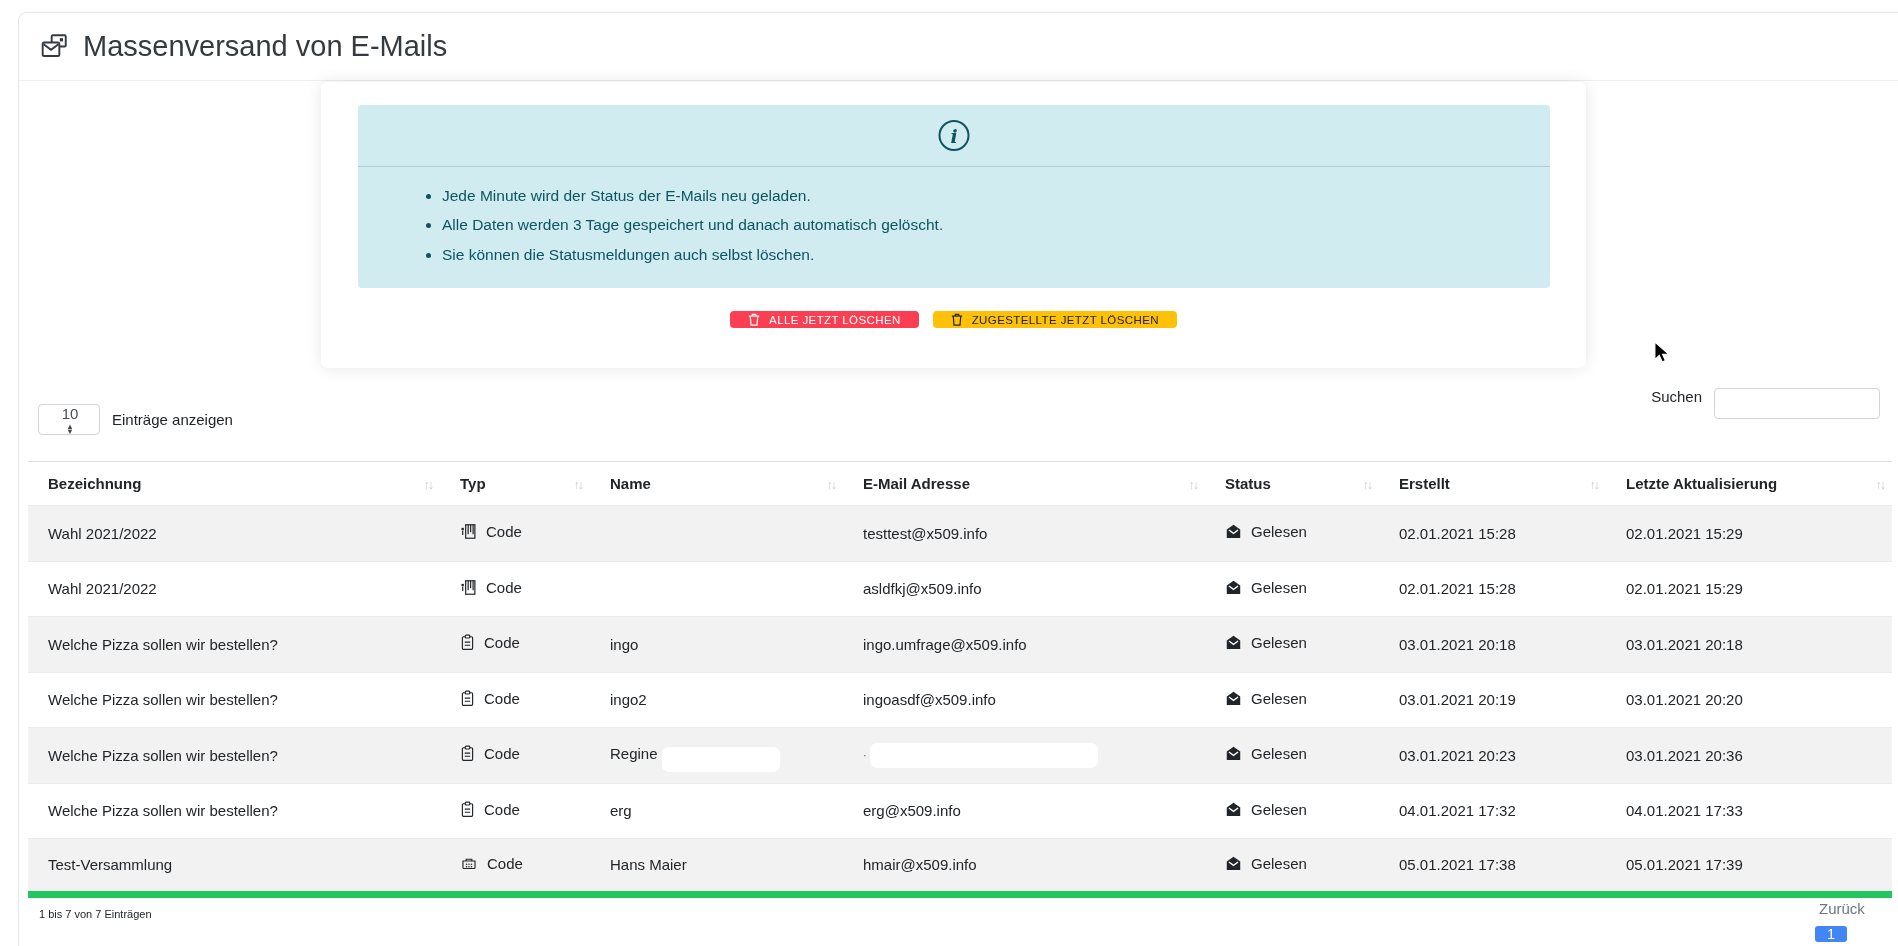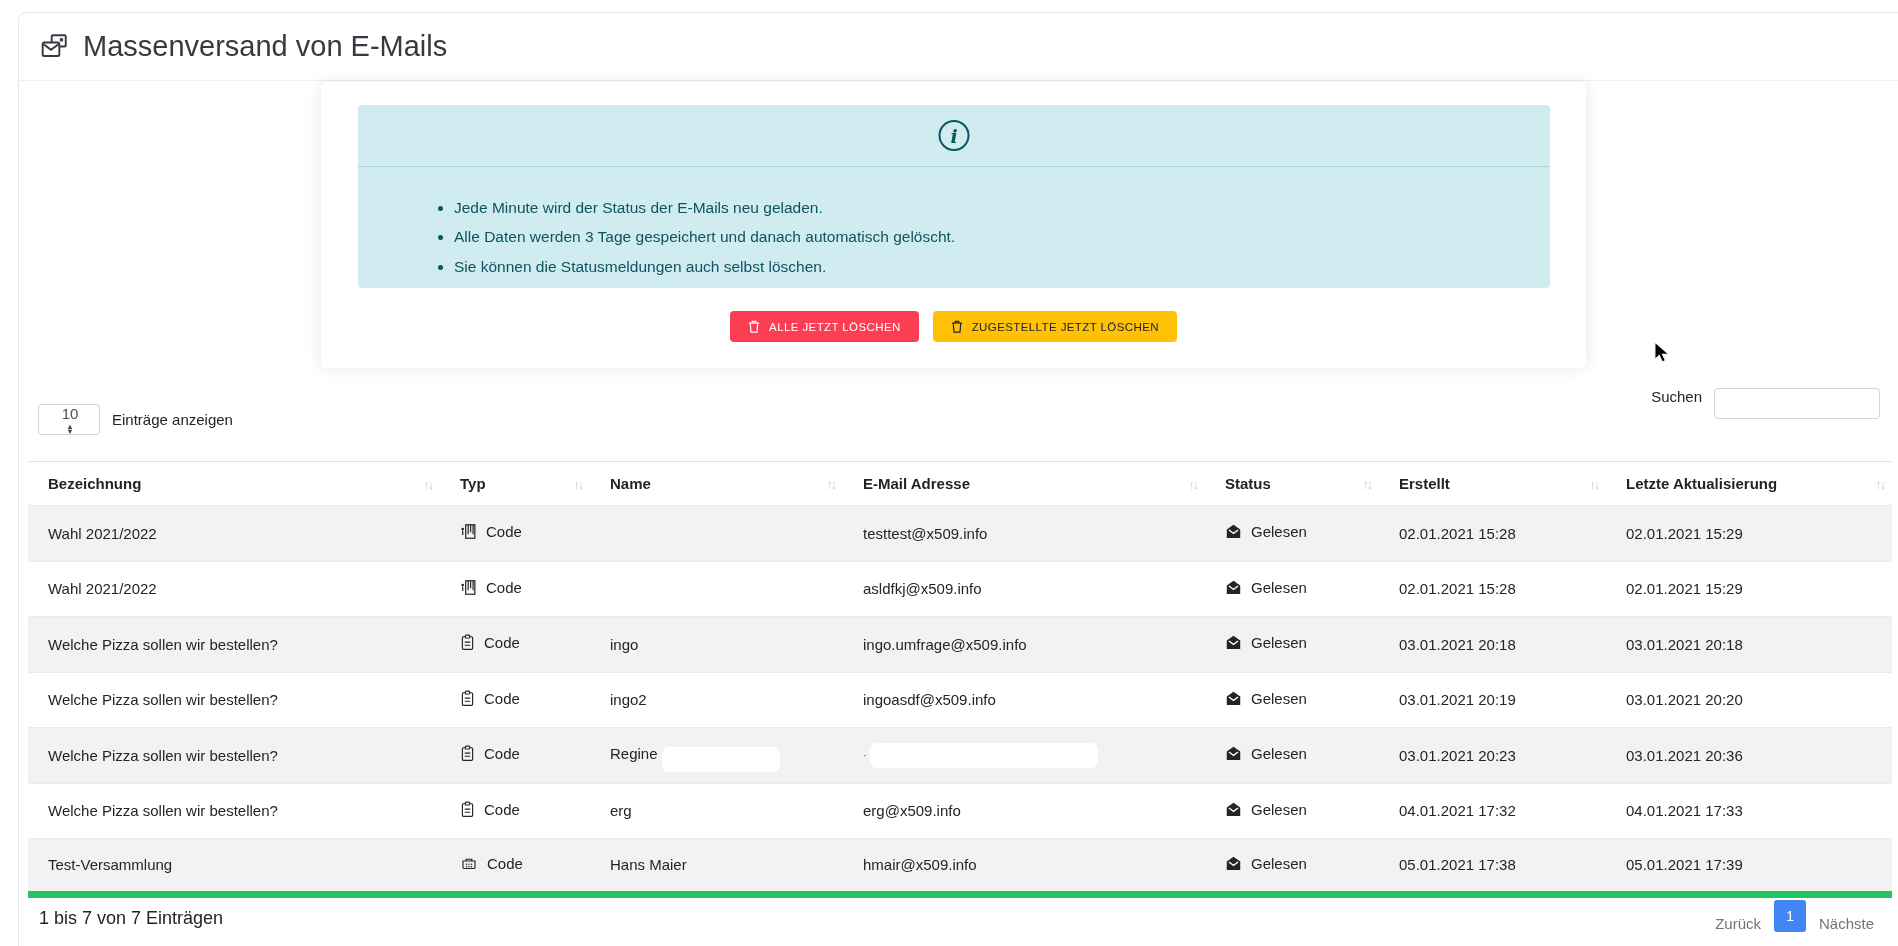--- a/index.html
+++ b/index.html
@@ -30,26 +30,26 @@
     position:absolute; left:37px; top:23px; width:1192px; height:183px;
     background:var(--alert-bg); color:var(--alert-text); border-radius:4px;
   }
   .info-badge {
     position:absolute; top:15px; left:50%; transform:translateX(-50%);
     width:31px; height:31px; border:2px solid currentColor; border-radius:50%;
     display:flex; align-items:center; justify-content:center;
     font-family:"DejaVu Serif", serif; font-style:italic; font-size:19px; font-weight:bold;
   }
   .alert-divider { position:absolute; top:61px; left:0; right:0; border-top:1px solid rgba(12,84,96,.18); }
-  .alert ul { position:absolute; top:76px; left:62px; margin:16px; padding:0 0 0 18px; font-size:15.5px; }
+  .alert ul { position:absolute; top:76px; left:62px; margin:4px; padding:0 0 0 18px; font-size:15.5px; }
   .alert li { margin-bottom:7px; line-height:1.45; }
 
   .btn-row { position:absolute; left:0; right:0; top:229px; display:flex; justify-content:center; gap:14px; }
   .btn {
-    height:31px; border:none; border-radius:4px; padding:0 18px;
+    height:17px; border:none; border-radius:4px; padding:0 18px;
     display:inline-flex; align-items:center; gap:9px;
     font-family:inherit; font-size:11.5px; font-weight:500; letter-spacing:.4px; cursor:pointer;
   }
   .btn svg { display:block; }
   .btn-danger  { background:var(--danger);  color:#fff; }
   .btn-warning { background:var(--warning); color:#212529; }
 
   
   .length-control { position:absolute; left:38px; top:404px; display:flex; align-items:center; gap:12px; }
   .page-size-select {
@@ -73,22 +73,22 @@
   }
   th .sort { position:absolute; right:8px; top:50%; transform:translateY(-40%); color:#c9ccce; font-size:12.5px; letter-spacing:-2px; }
   tbody td { height:55.5px; padding:0 20px; border-top:1px solid #ebebeb; white-space:nowrap; overflow:hidden; }
   tbody tr.striped { background:var(--stripe); }
   tbody tr:last-child td { border-bottom:7px solid #22c55e; }
   .cell-ic { display:inline-block; vertical-align:-3px; margin-right:9px; }
   .redact { display:inline-block; background:#fff; border-radius:7px; height:25px; vertical-align:middle; }
   .speck { color:#555; font-size:11px; margin-right:3px; vertical-align:middle; }
 
   
-  .footer-summary { position:absolute; left:39px; top:908px; font-size:18px; }
-  .pagination { position:absolute; right:20px; top:900px; height:32px; display:flex; align-items:flex-end; gap:9px; color:#6c757d; }
+  .footer-summary { position:absolute; left:39px; top:908px; font-size:11px; }
+  .pagination { position:absolute; right:20px; top:900px; height:32px; display:flex; align-items:flex-start; gap:9px; color:#6c757d;flex-direction:column; }
   .page-link { cursor:pointer; padding:0 4px; }
   .page-current {
     width:32px; height:32px; border-radius:3px; background:var(--page-active); color:#fff;
     display:flex; align-items:center; justify-content:center; font-size:14.5px; cursor:pointer;
   }
 
   .mouse-cursor { position:absolute; left:1652px; top:341px; pointer-events:none; }
 </style>
 </head>
 <body style="--danger: #fb3e52; --warning: #ffc107; --alert-bg: #d1ecf1; --alert-text: #0c5460; --page-active: #4285f4; --stripe: #f2f2f2;">

